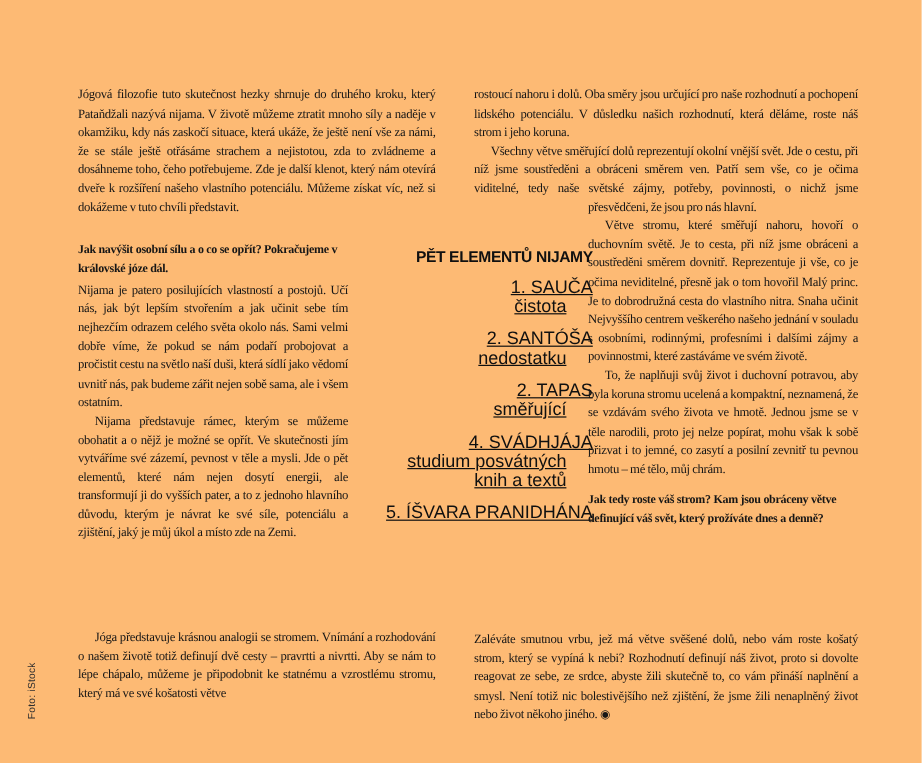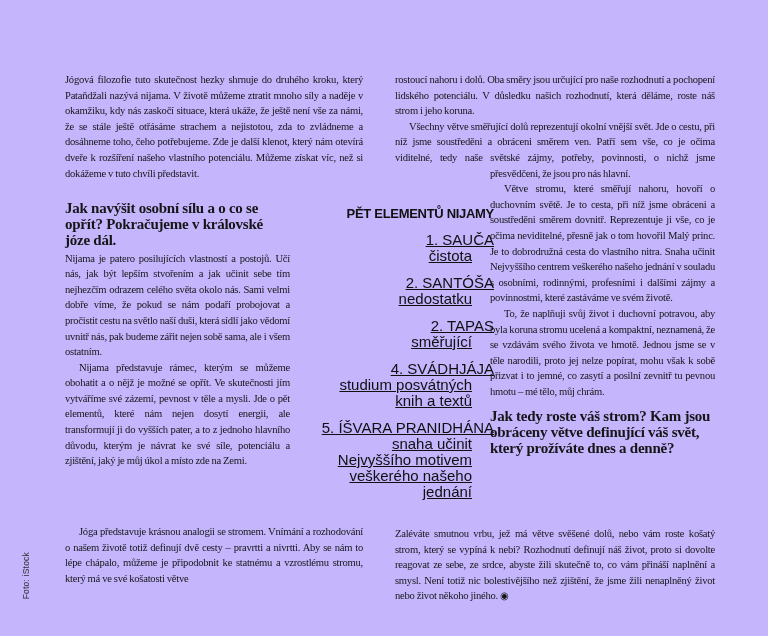--- a/index.html
+++ b/index.html
@@ -1,31 +1,31 @@
 <!DOCTYPE html>
 <html lang="cs"><head>
 <meta charset="utf-8">
 <style>
   html,body { margin:0; padding:0; }
   .page {
     position:relative; width:768px; height:636px;
-    background:#c4b5fd; color:#161616; overflow:hidden;
+    background:#fdba74; color:#161616; overflow:hidden;
     font-family:"Liberation Serif", serif;
   }
   .col { position:absolute; top:72px; }
   .col-left  { left:65px;  width:298px; }
   .col-right { left:395px; width:320px; }
   .body {
     margin:0; font-size:10.6px; line-height:15.6px;
     text-align:justify; letter-spacing:-0.25px; word-spacing:-0.3px;
     hyphens:auto; -webkit-hyphens:auto;
   }
   .ind { text-indent:14px; }
   .lead {
-    margin:20px 0 2px 0; font-size:15px; line-height:15.8px;
+    margin:20px 0 2px 0; font-size:10px; line-height:15.8px;
     font-weight:bold; letter-spacing:-0.25px; text-align:left;
   }
   .lead-right { margin-top:10px; }
   
   .sp0r { float:right; width:0;   height:98px; }
   .spr  { float:right; clear:right; width:73px; height:352px; }
   .sp0l { float:left;  width:0;   height:98px; }
   .spl  { float:left;  clear:left;  width:95px; height:352px; }
   .clear-r { clear:right; padding-top:2px; }
   .clear-l { clear:left;  padding-top:4px; }
@@ -78,21 +78,20 @@
     <div class="cb-item">
       <div class="cb-name">2. TAPAS</div>
       <div class="cb-desc">směřující</div>
     </div>
     <div class="cb-item">
       <div class="cb-name">4. SVÁDHJÁJA</div>
       <div class="cb-desc">studium posvátných knih a textů</div>
     </div>
     <div class="cb-item">
       <div class="cb-name">5. ÍŠVARA PRANIDHÁNA</div>
-      <div class="cb-desc">snaha učinit Nejvyššího motivem veškerého našeho jednání</div>
     </div>
   </div>
 
   <div class="col col-right">
     <div class="sp0l"></div>
     <div class="spl"></div>
     <p class="body">rostoucí nahoru i dolů. Oba směry jsou určující pro naše rozhodnutí a pochopení lidského potenciálu. V důsledku našich rozhodnutí, která děláme, roste náš strom i jeho koruna.</p>
     <p class="body ind">Všechny větve směřující dolů reprezentují okolní vnější svět. Jde o cestu, při níž jsme soustředěni a obráceni směrem ven. Patří sem vše, co je očima viditelné, tedy naše světské zájmy, potřeby, povinnosti, o nichž jsme přesvědčeni, že jsou pro nás hlavní.</p>
     <p class="body ind">Větve stromu, které směřují nahoru, hovoří o duchovním světě. Je to cesta, při níž jsme obráceni a soustředěni směrem dovnitř. Reprezentuje ji vše, co je očima neviditelné, přesně jak o tom hovořil Malý princ. Je to dobrodružná cesta do vlastního nitra. Snaha učinit Nejvyššího centrem veškerého našeho jednání v souladu s osobními, rodinnými, profesními i dalšími zájmy a povinnostmi, které zastáváme ve svém životě.</p>
     <p class="body ind">To, že naplňuji svůj život i duchovní potravou, aby byla koruna stromu ucelená a kompaktní, neznamená, že se vzdávám svého života ve hmotě. Jednou jsme se v těle narodili, proto jej nelze popírat, mohu však k sobě přizvat i to jemné, co zasytí a posilní zevnitř tu pevnou hmotu – mé tělo, můj chrám.</p>

